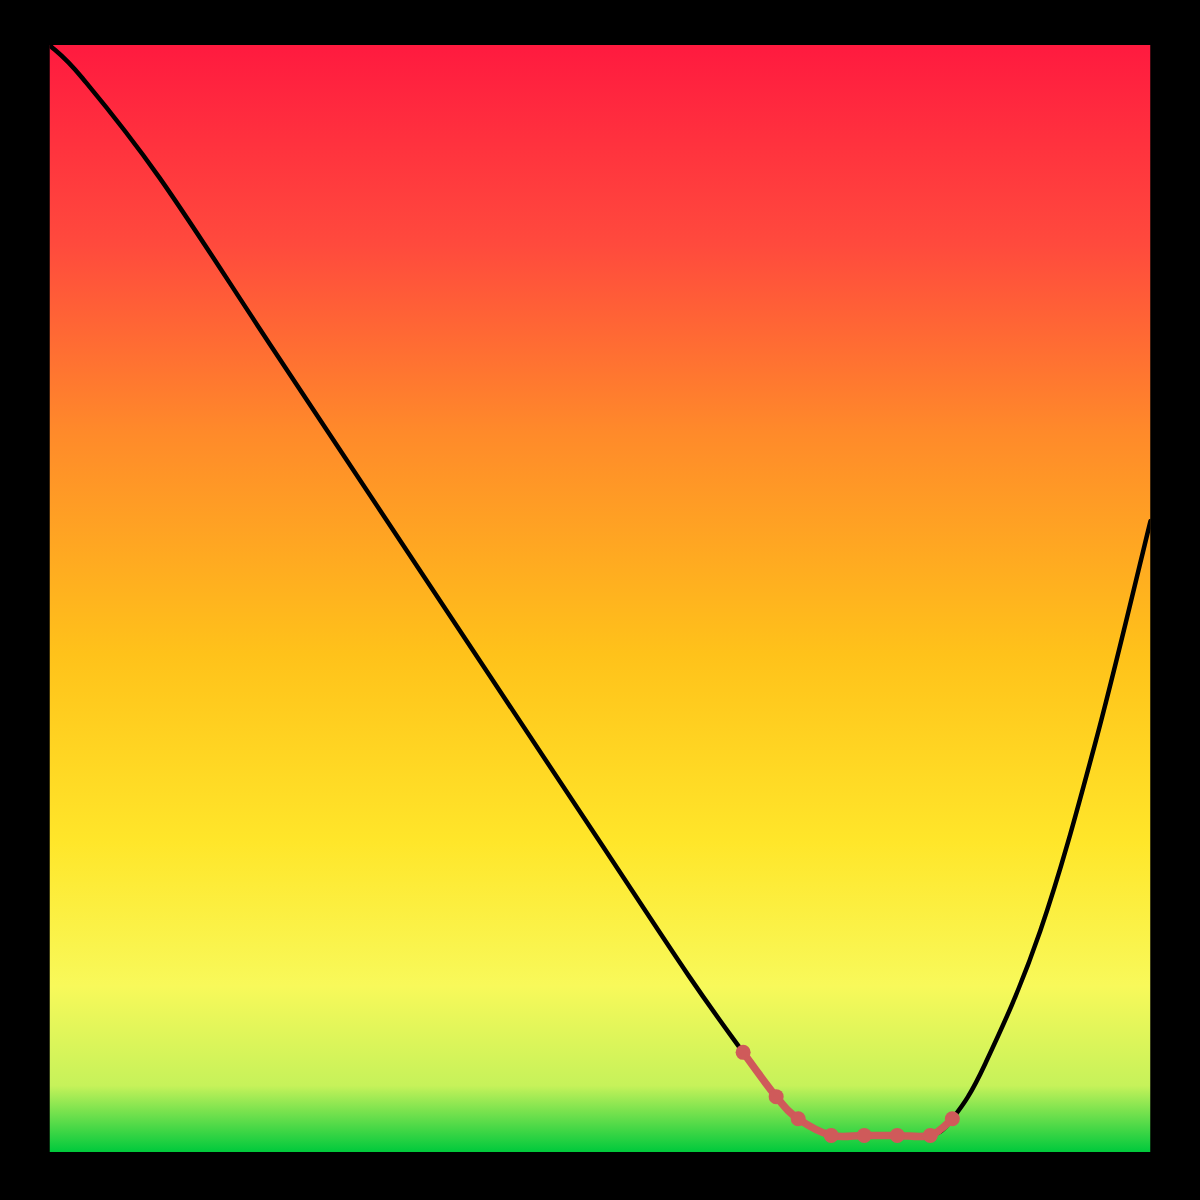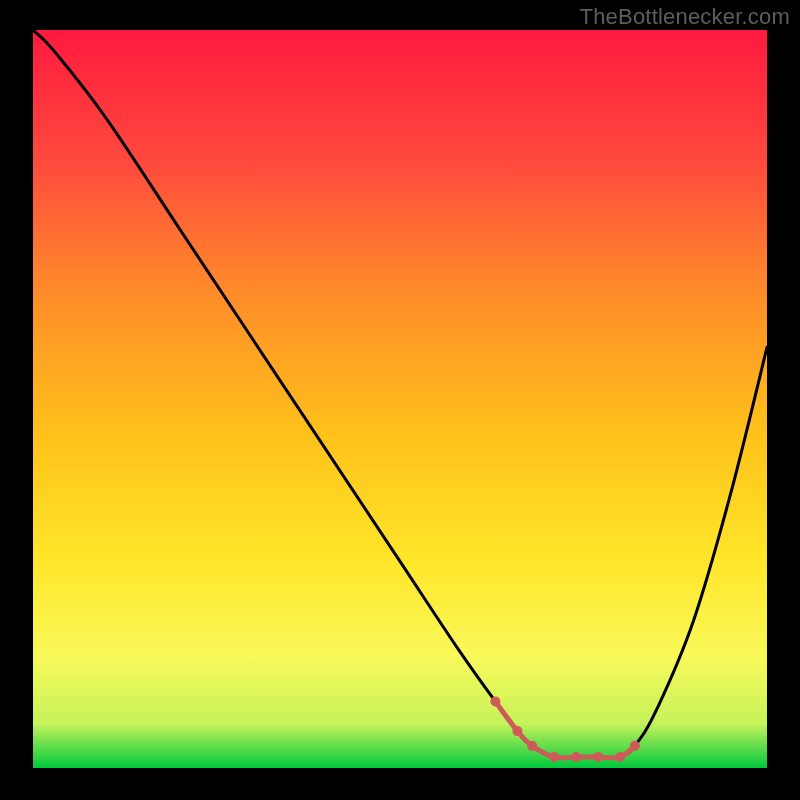--- a/index.html
+++ b/index.html
@@ -36,21 +36,20 @@
     top: 30px;
     width: 734px;
     height: 738px;
   }
   svg { display: block; }
 </style>
 </head>
 <body>
 
 <div class="frame">
-  <div class="watermark">TheBottlenecker.com</div>
   <div class="plot">
     <svg id="chart-svg" viewBox="0 0 734 738" preserveAspectRatio="none" width="734" height="738">
         <defs>
           <linearGradient id="bg-grad" x1="0" y1="0" x2="0" y2="1">
             <stop offset="0%" stop-color="#ff1a3f"></stop>
             <stop offset="18%" stop-color="#ff4a3d"></stop>
             <stop offset="35%" stop-color="#ff8a2a"></stop>
             <stop offset="55%" stop-color="#ffc21a"></stop>
             <stop offset="72%" stop-color="#ffe62a"></stop>
             <stop offset="85%" stop-color="#f8f95a"></stop>

